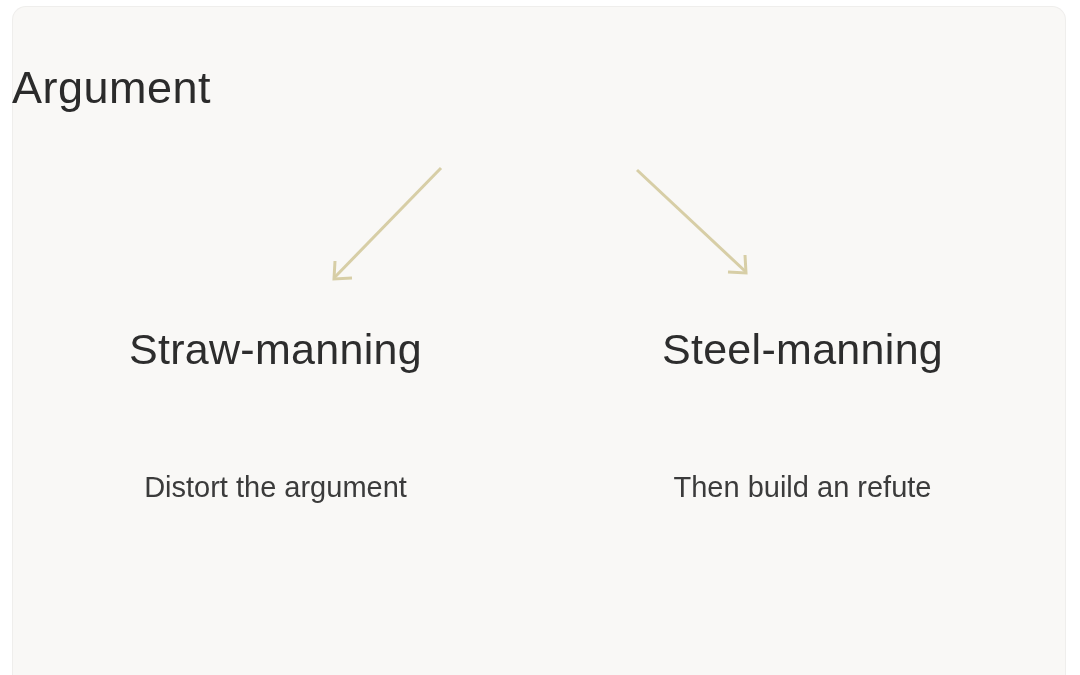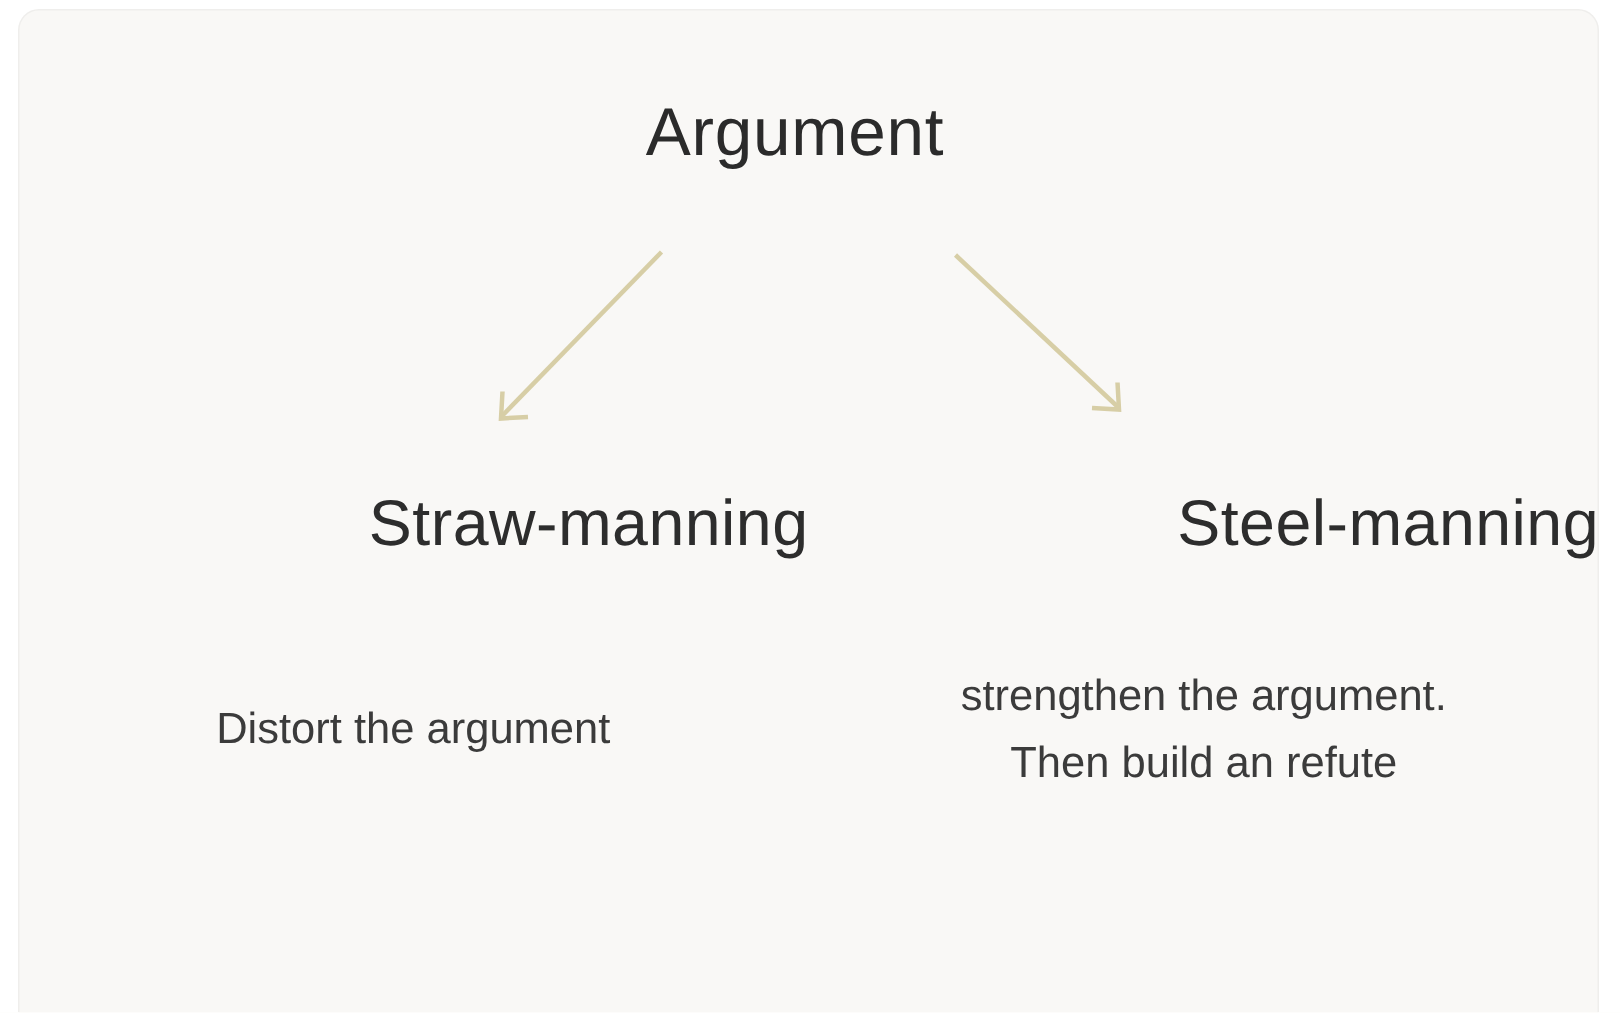--- a/index.html
+++ b/index.html
@@ -27,21 +27,20 @@
     border: 1px solid #efeeec;
     border-bottom: none;
     border-radius: 14px 14px 0 0;
     box-sizing: border-box;
   }
   .title {
     position: absolute;
     left: 12px;
     top: 62px;
     width: 1036px;
-    text-align: center;
     font-size: 45px;
     font-weight: 400;
     color: #2b2b2b;
     letter-spacing: 0.5px;
   }
   .arrows {
     position: absolute;
     left: 0;
     top: 0;
     width: 1080px;
@@ -55,21 +54,20 @@
   .branch-left  { left: 12px;  width: 527px; }
   .branch-right { left: 539px; width: 527px; }
   .branch-heading {
     position: absolute;
     top: 325px;
     width: 100%;
     font-size: 43px;
     font-weight: 400;
     color: #2d2d2d;
     letter-spacing: 0.3px;
-    text-align: right;
   }
   .branch-body {
     position: absolute;
     top: 487px;
     width: 100%;
     transform: translateY(-50%);
     font-size: 29px;
     font-weight: 400;
     color: #3b3b3b;
     line-height: 45px;
@@ -98,18 +96,17 @@
   <div class="branch branch-left">
     <div class="branch-heading">Straw-manning</div>
     <div class="branch-body">
       <div>Distort the argument</div>
     </div>
   </div>
 
   <div class="branch branch-right">
     <div class="branch-heading">Steel-manning</div>
     <div class="branch-body">
-      <div>strengthen the argument.</div>
       <div>Then build an refute</div>
     </div>
   </div>
 
 </div>
 
 </body></html>

